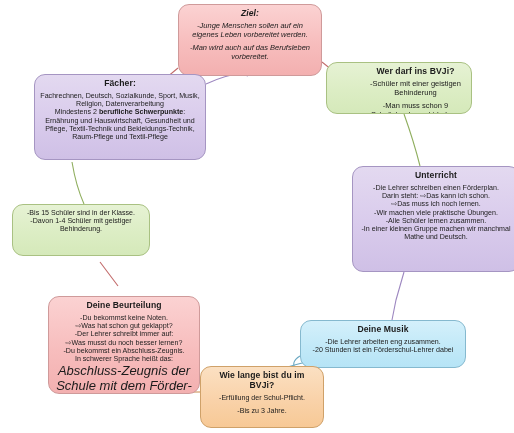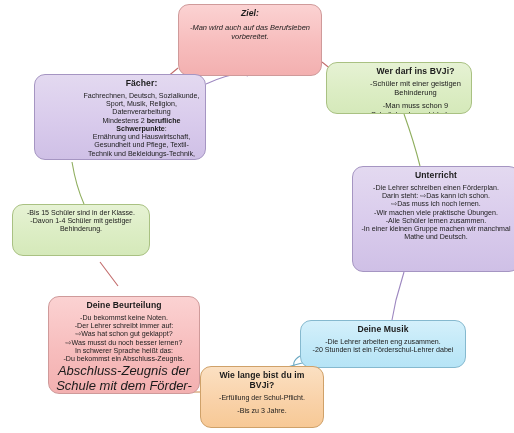--- a/index.html
+++ b/index.html
@@ -80,21 +80,21 @@
     border-color: #85b9cf;
   }
   .orange {
     background: linear-gradient(to bottom, #fbe0c2 0%, #f9d2a9 55%, #f7c996 100%);
     border-color: #cfa169;
   }
 
   
   #node-ziel        { left:178px; top:4px;   width:144px; height:72px;font-style:italic; }
   #node-wer-darf    { left:326px; top:62px;  width:146px; height:52px;padding-left:38px; }
-  #node-faecher     { left:34px;  top:74px;  width:172px; height:86px;padding-left:48px; }
+  #node-faecher     { left:34px;  top:74px;  width:172px; height:86px; }
   #node-unterricht  { left:352px; top:166px; width:168px; height:106px; }
   #node-groesse     { left:12px;  top:204px; width:138px; height:52px; }
   #node-beurteilung { left:48px;  top:296px; width:152px; height:98px; }
   #node-lehrer      { left:300px; top:320px; width:166px; height:48px; }
   #node-wielange    { left:200px; top:366px; width:124px; height:62px; }
 </style>
 </head>
 <body>
 
 <div id="canvas">
@@ -117,20 +117,21 @@
 
     <path d="M118,286 L100,262" fill="none" stroke="#c26a6a" stroke-width="1.1"></path>
 
     <path d="M84,204 Q76,186 72,162" fill="none" stroke="#8fae5e" stroke-width="1.1"></path>
 
     <path d="M206,84 Q236,70 248,76" fill="none" stroke="#9d87c0" stroke-width="1.1"></path>
   </svg>
 
   <div class="node pink" id="node-ziel">
     <span class="ttl">Ziel:</span>
+    <span class="ln">-Junge Menschen sollen auf ein eigenes Leben vorbereitet werden.</span>
     <span class="ln gap">-Man wird auch auf das Berufsleben vorbereitet.</span>
   </div>
 
   <div class="node green" id="node-wer-darf">
     <span class="ttl">Wer darf ins BVJi?</span>
     <span class="ln">-Schüler mit einer geistigen Behinderung</span>
     <span class="ln gap">-Man muss schon 9 Schuljahre besucht haben.</span>
   </div>
 
   <div class="node purple" id="node-faecher">
@@ -151,25 +152,25 @@
   </div>
 
   <div class="node green" id="node-groesse">
     <span class="ln small">-Bis 15 Schüler  sind in der Klasse.</span>
     <span class="ln small">-Davon 1-4 Schüler mit geistiger Behinderung.</span>
   </div>
 
   <div class="node pink" id="node-beurteilung">
     <span class="ttl">Deine Beurteilung</span>
     <span class="ln small">-Du bekommst keine Noten.</span>
+    <span class="ln small">⇨Was hat schon gut geklappt?</span>
     <span class="ln small">-Der Lehrer schreibt immer auf:</span>
-    <span class="ln small">⇨Was hat schon gut geklappt?</span>
     <span class="ln small">⇨Was musst du noch besser lernen?</span>
+    <span class="ln small">-Du bekommst ein Abschluss-Zeugnis.</span>
     <span class="ln small">In schwerer Sprache heißt das:</span>
-    <span class="ln small">-Du bekommst ein Abschluss-Zeugnis.</span>
     <span class="ln ital">Abschluss-Zeugnis der Schule mit dem Förder-Schwerpunkt ganzheitliche Entwicklung</span>
   </div>
 
   <div class="node blue" id="node-lehrer">
     <span class="ttl">Deine Musik</span>
     <span class="ln small">-Die Lehrer arbeiten eng zusammen.</span>
     <span class="ln small">-20 Stunden ist ein Förderschul-Lehrer dabei</span>
   </div>
 
   <div class="node orange" id="node-wielange">

